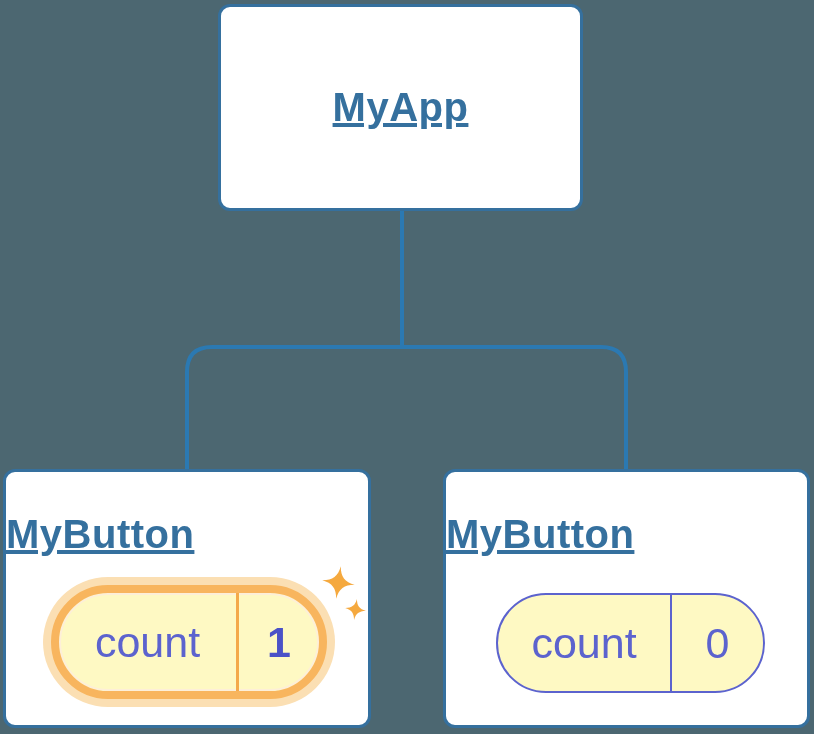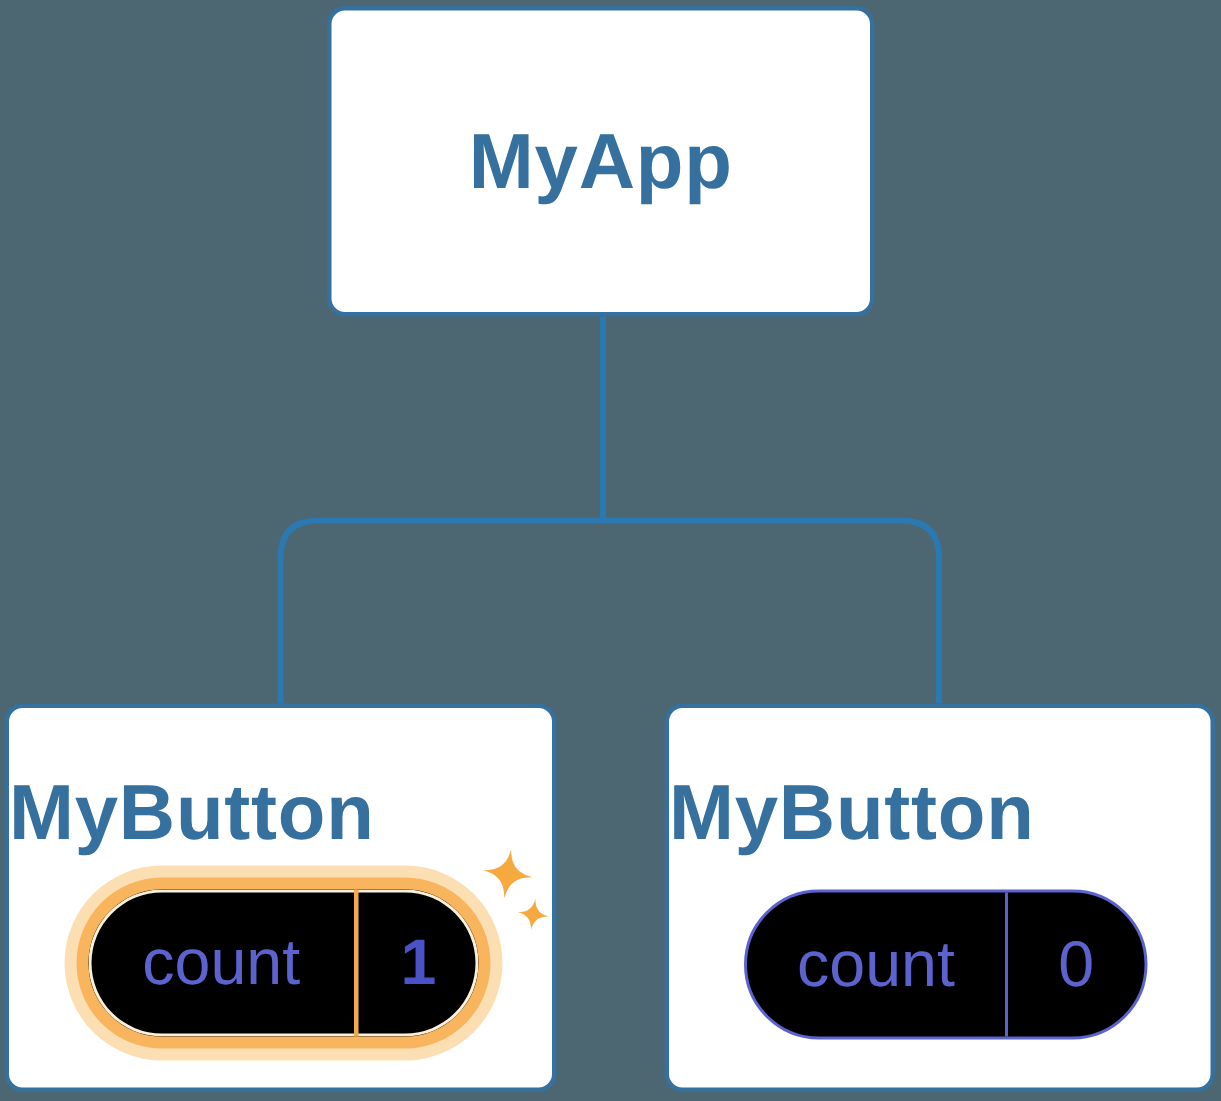--- a/index.html
+++ b/index.html
@@ -54,36 +54,37 @@
   .card-child-left {
     left: 3px; top: 469px;
     width: 368px; height: 259px;
   }
   .card-child-right {
     left: 443px; top: 469px;
     width: 367px; height: 259px;
   }
   .node-title {
     color: var(--title);
-    font-size: 52px;
+    font-size: 40px;
     font-weight: 700;
     letter-spacing: 0.5px;
+    text-decoration: underline;
   }
   .child-title {
     position: absolute;
     top: 40px; left: 0;
     width: 100%;
     text-align: left;
   }
   .pill {
     position: absolute;
     display: flex;
     align-items: stretch;
     border-radius: 999px;
-    background: #000000;
+    background: #fef9c3;
   }
   .pill-hot {
     left: 45px; top: 113px;
     width: 276px; height: 114px;
     border: 8px solid var(--orange-ring);
     box-shadow: 0 0 0 8px var(--orange-glow), inset 0 0 0 2px #FDEFD8;
   }
   .pill-cool {
     left: 50px; top: 121px;
     width: 269px; height: 100px;

